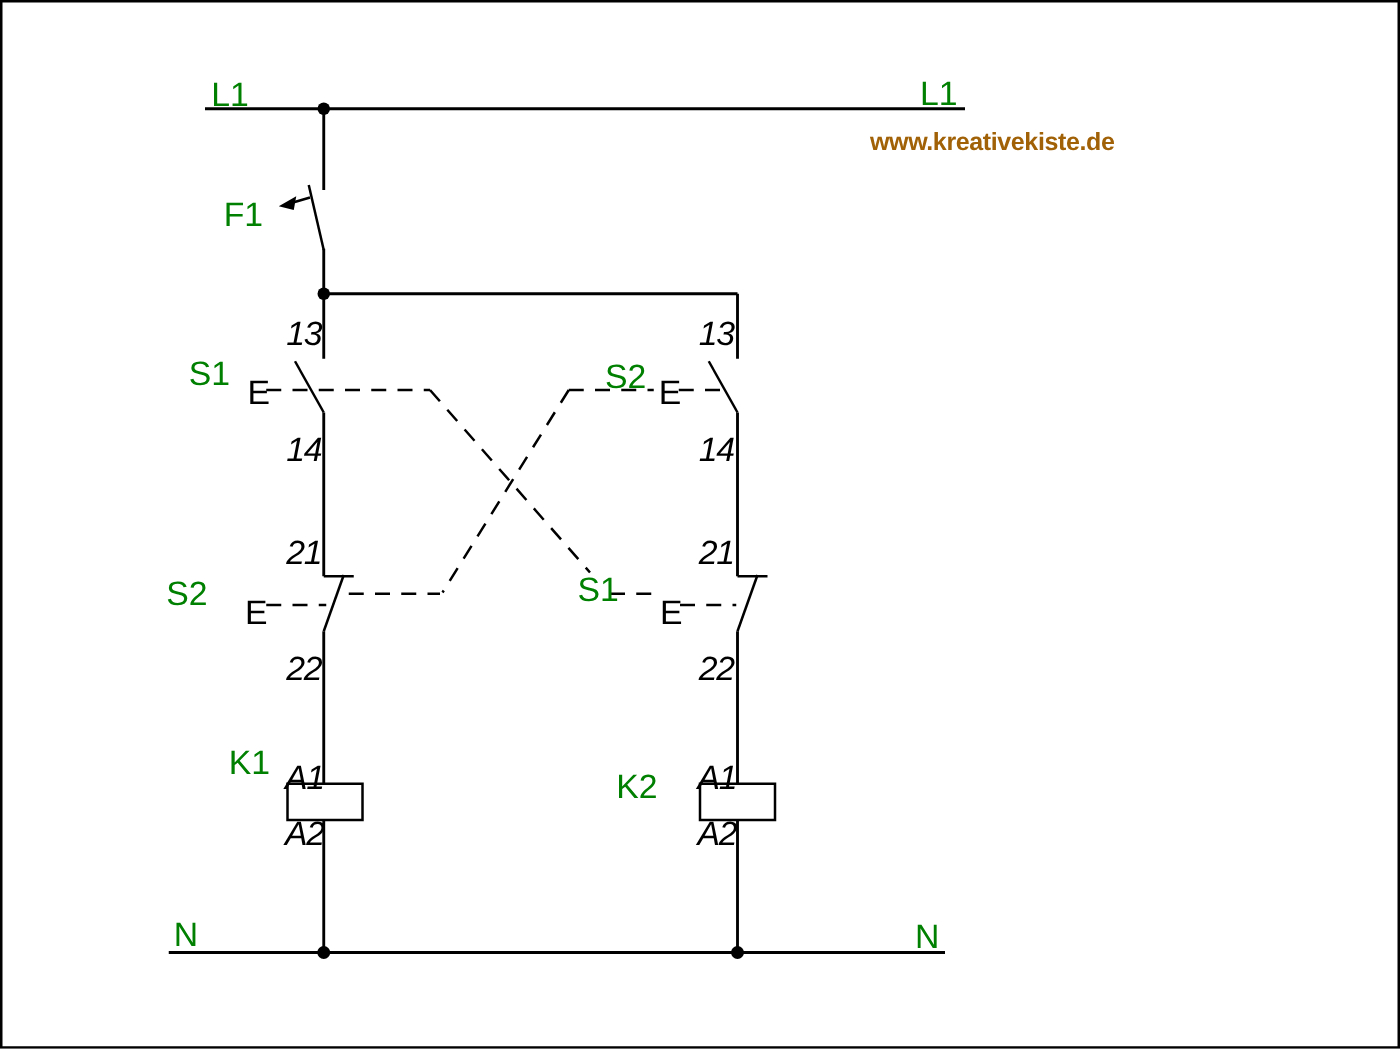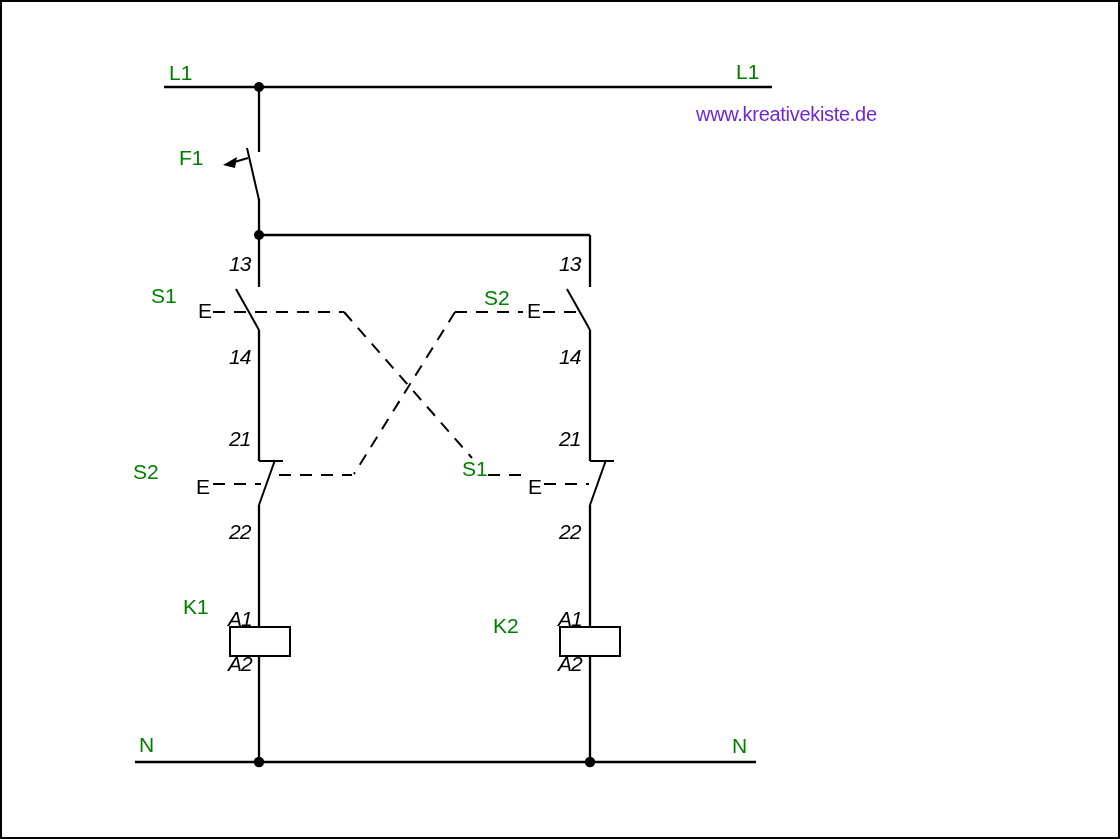--- a/index.html
+++ b/index.html
@@ -9,32 +9,32 @@
     background:#ffffff;
     border:2px solid #000;
     box-sizing:border-box;
     overflow:hidden;
     font-family:"Liberation Sans","DejaVu Sans",sans-serif;
   }
   #wires{position:absolute;left:0;top:0;}
   .lbl{
     position:absolute;
     line-height:1.05;
-    font-size:21px;
+    font-size:27px;
     color:#000;
     white-space:nowrap;
     user-select:none;
   }
   .green{color:var(--label-green,#008000);}
   .terminal{letter-spacing:-1px;font-style:italic;}
   .watermark{
     font-size:20px;
-    font-weight:400;
+    font-weight:700;
     letter-spacing:-0.3px;
-    color:#6d28d9;
+    color:#a16207;
   }
 </style>
 </head>
 <body>
 
 <div id="canvas">
 
   <svg id="wires" width="1120" height="839" viewBox="0 0 1120 839">
     <g stroke="#000" fill="none" stroke-width="2.5">
       <line x1="162" y1="85" x2="770" y2="85"></line>
@@ -94,21 +94,21 @@
     </g>
   </svg>
 
   <div class="lbl green" style="left:167px;top:60px">L1</div>
   <div class="lbl green" style="left:734px;top:59px">L1</div>
   <div class="lbl green" style="left:137px;top:732px">N</div>
   <div class="lbl green" style="left:730px;top:733px">N</div>
 
   <div class="lbl watermark" style="left:694px;top:102px">www.kreativekiste.de</div>
 
-  <div class="lbl green" style="left:177px;top:145px">F1</div>
+  <div class="lbl green" style="left:177px;top:156px">F1</div>
 
   <div class="lbl terminal" style="left:227px;top:251px">13</div>
   <div class="lbl green" style="left:149px;top:283px">S1</div>
   <div class="lbl" style="left:196px;top:298px">E</div>
   <div class="lbl terminal" style="left:227px;top:344px">14</div>
 
   <div class="lbl terminal" style="left:557px;top:251px">13</div>
   <div class="lbl green" style="left:482px;top:285px">S2</div>
   <div class="lbl" style="left:525px;top:298px">E</div>
   <div class="lbl terminal" style="left:557px;top:344px">14</div>

